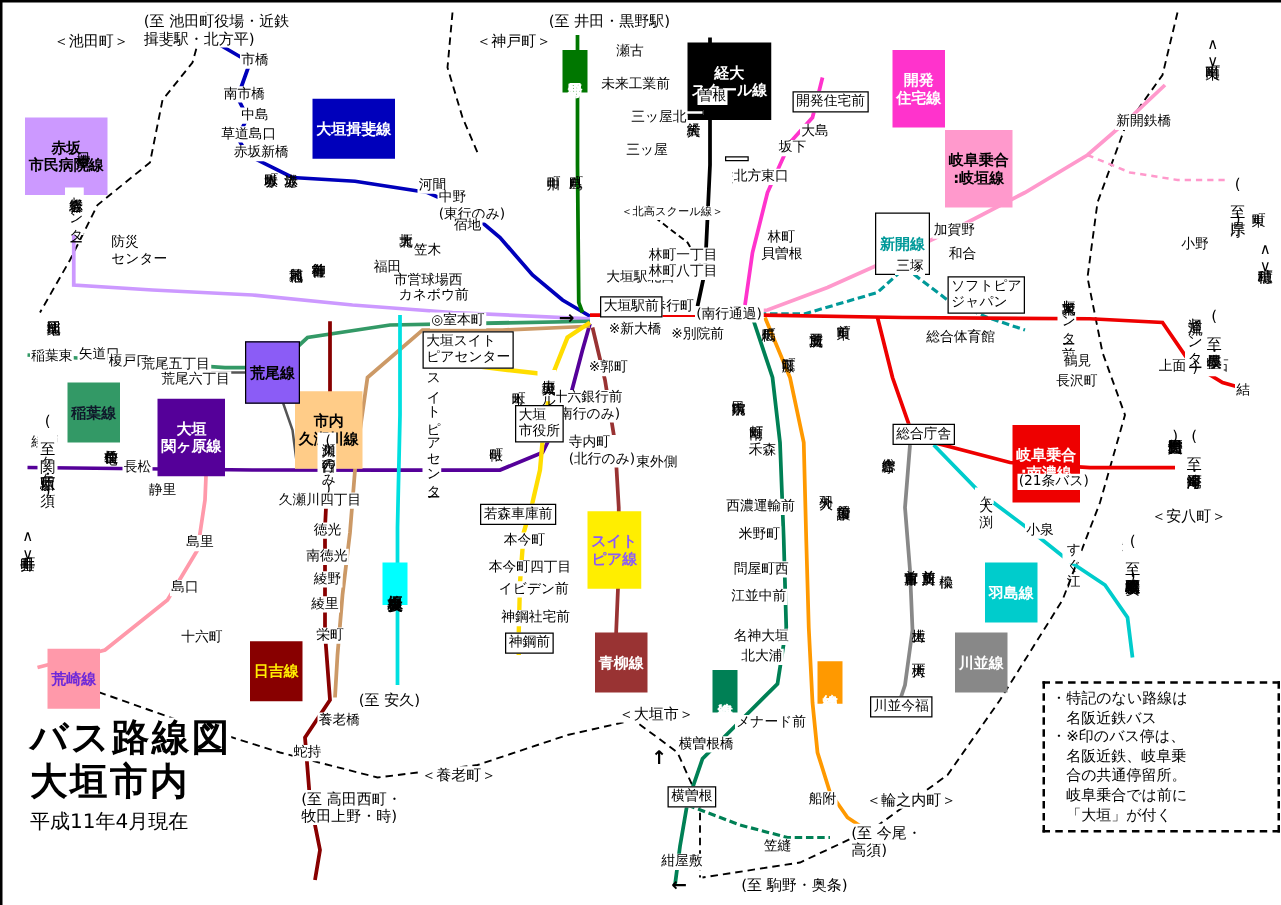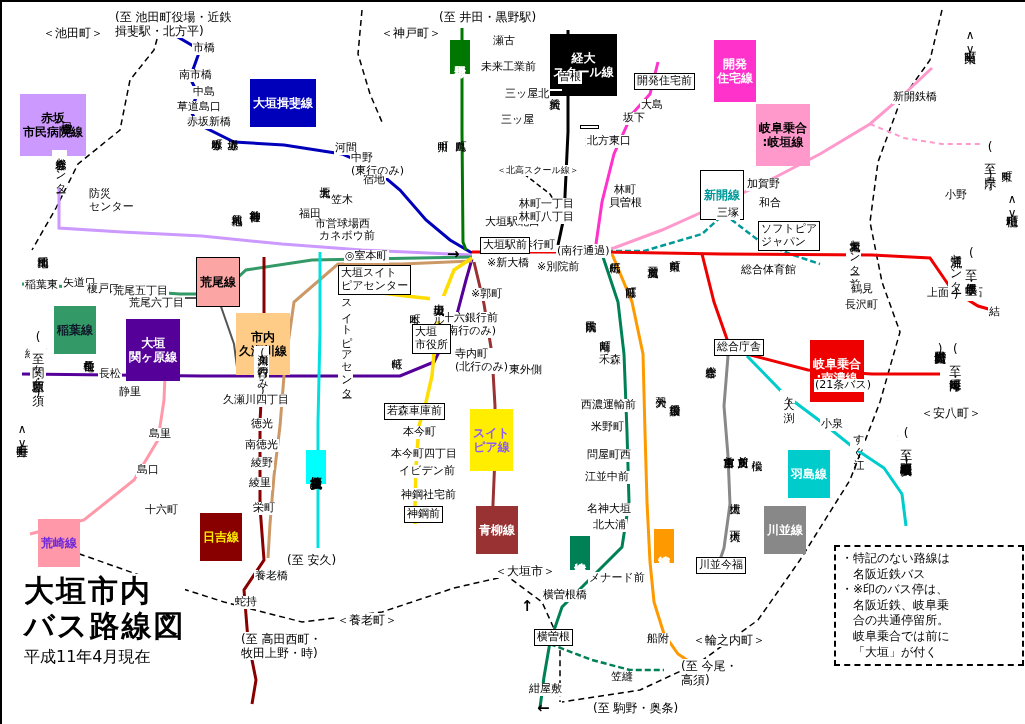--- a/index.html
+++ b/index.html
@@ -51,22 +51,22 @@
       <polyline points="745,354 782,392 822,422 852,446 882,466 900,492 904,524" fill="none" stroke="#00cccc" stroke-width="3"></polyline>
       <polyline points="726,354 722,404 726,454 728,502 722,546 718,558" fill="none" stroke="#888888" stroke-width="3"></polyline>
       <polyline points="600,252 616,300 622,352 625,430 627,500 620,545 590,575 560,605 548,640 542,675 538,706" fill="none" stroke="#008055" stroke-width="3"></polyline>
       <polyline points="548,642 590,658 628,668 662,668" fill="none" stroke="#008055" stroke-width="2.5" stroke-dasharray="6 3"></polyline>
       <polyline points="610,252 630,300 641,352 643,430 645,500 648,560 652,600 662,632 676,652 688,660" fill="none" stroke="#ff9900" stroke-width="3"></polyline>
       <polyline points="470,256 452,268 440,298 433,340 430,374 424,400 417,424 414,464 413,504 413,522" fill="none" stroke="#ffdd00" stroke-width="3.5"></polyline>
       <polyline points="440,298 404,294 372,290" fill="none" stroke="#ffdd00" stroke-width="3.5"></polyline>
       <polyline points="472,260 482,302 490,352 493,404 493,454 491,502 490,530" fill="none" stroke="#993333" stroke-width="3"></polyline>
     </svg>
   <div class="titleblock">
+    <div class="big">バス路線図</div>
     <div class="big">大垣市内</div>
-    <div class="big">バス路線図</div>
     <div class="date">平成11年4月現在</div>
   </div>
   <div class="notesbox">・特記のない路線は
 　名阪近鉄バス
 ・※印のバス停は、
 　名阪近鉄、岐阜乗
 　合の共通停留所。
 　岐阜乗合では前に
 　「大垣」が付く</div>
 <div class="lbl linebox" style="left: 18px; top: 92px; background: rgb(204, 153, 255); color: rgb(0, 0, 0);">赤坂
@@ -78,21 +78,21 @@
     <div class="lbl linebox" style="left: 712px; top: 38px; background: rgb(255, 51, 204); color: rgb(255, 255, 255);">開発
 住宅線</div>
     <div class="lbl linebox" style="left: 754px; top: 102px; background: rgb(255, 153, 204); color: rgb(0, 0, 0);">岐阜乗合
 :岐垣線</div>
     <div class="lbl linebox boxed" style="left: 698px; top: 168px; background: rgb(255, 255, 255); color: rgb(0, 153, 153);">新開線</div>
     <div class="lbl linebox" style="left: 52px; top: 304px; background: rgb(51, 153, 102); color: #0f172a;">稲葉線</div>
     <div class="lbl linebox" style="left: 124px; top: 317px; background: rgb(85, 0, 153); color: rgb(255, 255, 255);">大垣
 関ヶ原線</div>
     <div class="lbl linebox" style="left: 234px; top: 311px; background: rgb(255, 204, 136); color: rgb(0, 0, 0);">市内
 久瀬川線</div>
-    <div class="lbl linebox boxed" style="left: 194px; top: 255px; background: #fca5a5; color: rgb(0, 0, 0);">荒尾線</div>
+    <div class="lbl linebox boxed" style="left: 194px; top: 271px; background: #8b5cf6; color: rgb(0, 0, 0);">荒尾線</div>
     <div class="lbl linebox" style="left: 468px; top: 407px; background: rgb(255, 238, 0); color: #8b5cf6;">スイト
 ピア線</div>
     <div class="lbl linebox" style="left: 474px; top: 504px; background: rgb(153, 51, 51); color: rgb(255, 255, 255);">青柳線</div>
     <div class="lbl linebox v" style="left: 304px; top: 448px; background: rgb(0, 255, 255); color: rgb(0, 0, 0);">大垣多良線</div>
     <div class="lbl linebox" style="left: 198px; top: 511px; background: rgb(136, 0, 0); color: rgb(255, 238, 0);">日吉線</div>
     <div class="lbl linebox" style="left: 36px; top: 517px; background: rgb(255, 153, 170); color: #6d28d9;">荒崎線</div>
     <div class="lbl linebox v" style="left: 568px; top: 534px; background: rgb(0, 128, 85); color: rgb(255, 255, 255);">海津線</div>
     <div class="lbl linebox v" style="left: 652px; top: 527px; background: rgb(255, 153, 0); color: rgb(255, 255, 255);">南濃線</div>
     <div class="lbl linebox" style="left: 808px; top: 338px; background: rgb(238, 0, 0); color: rgb(255, 255, 255);">岐阜乗合
 :南濃線</div>

